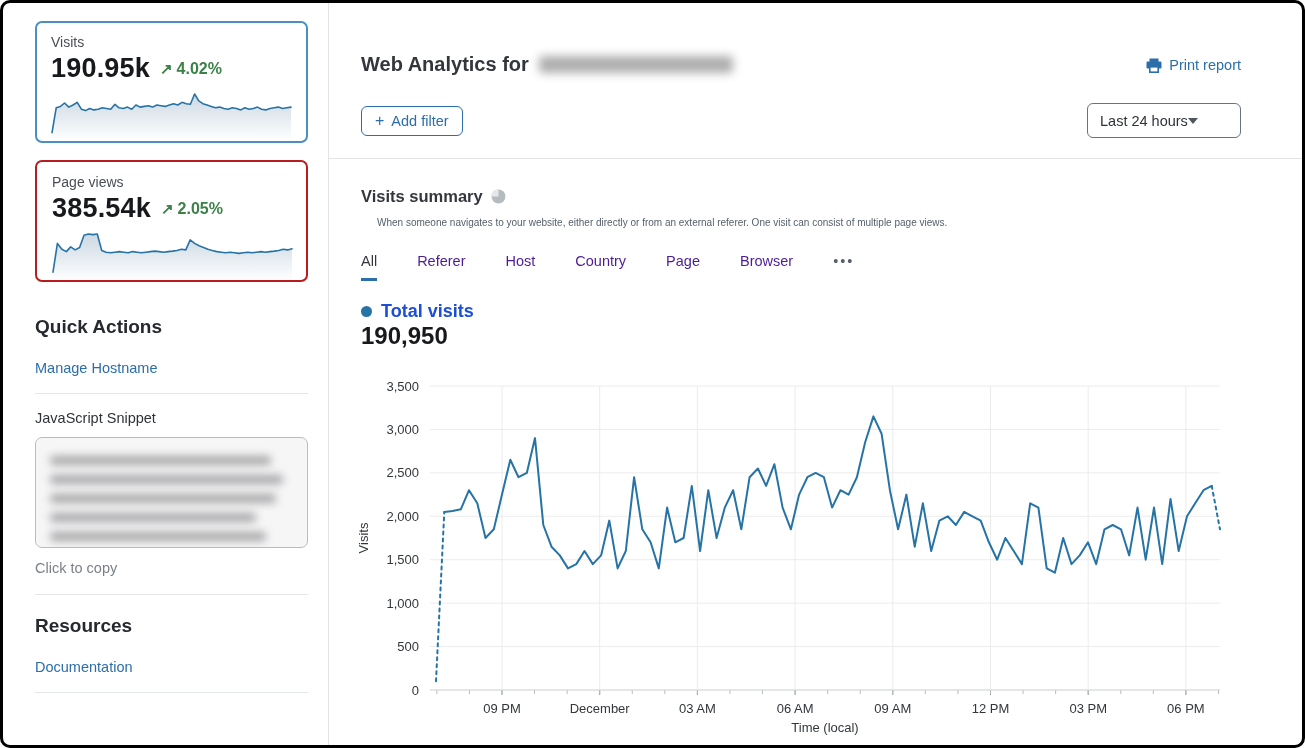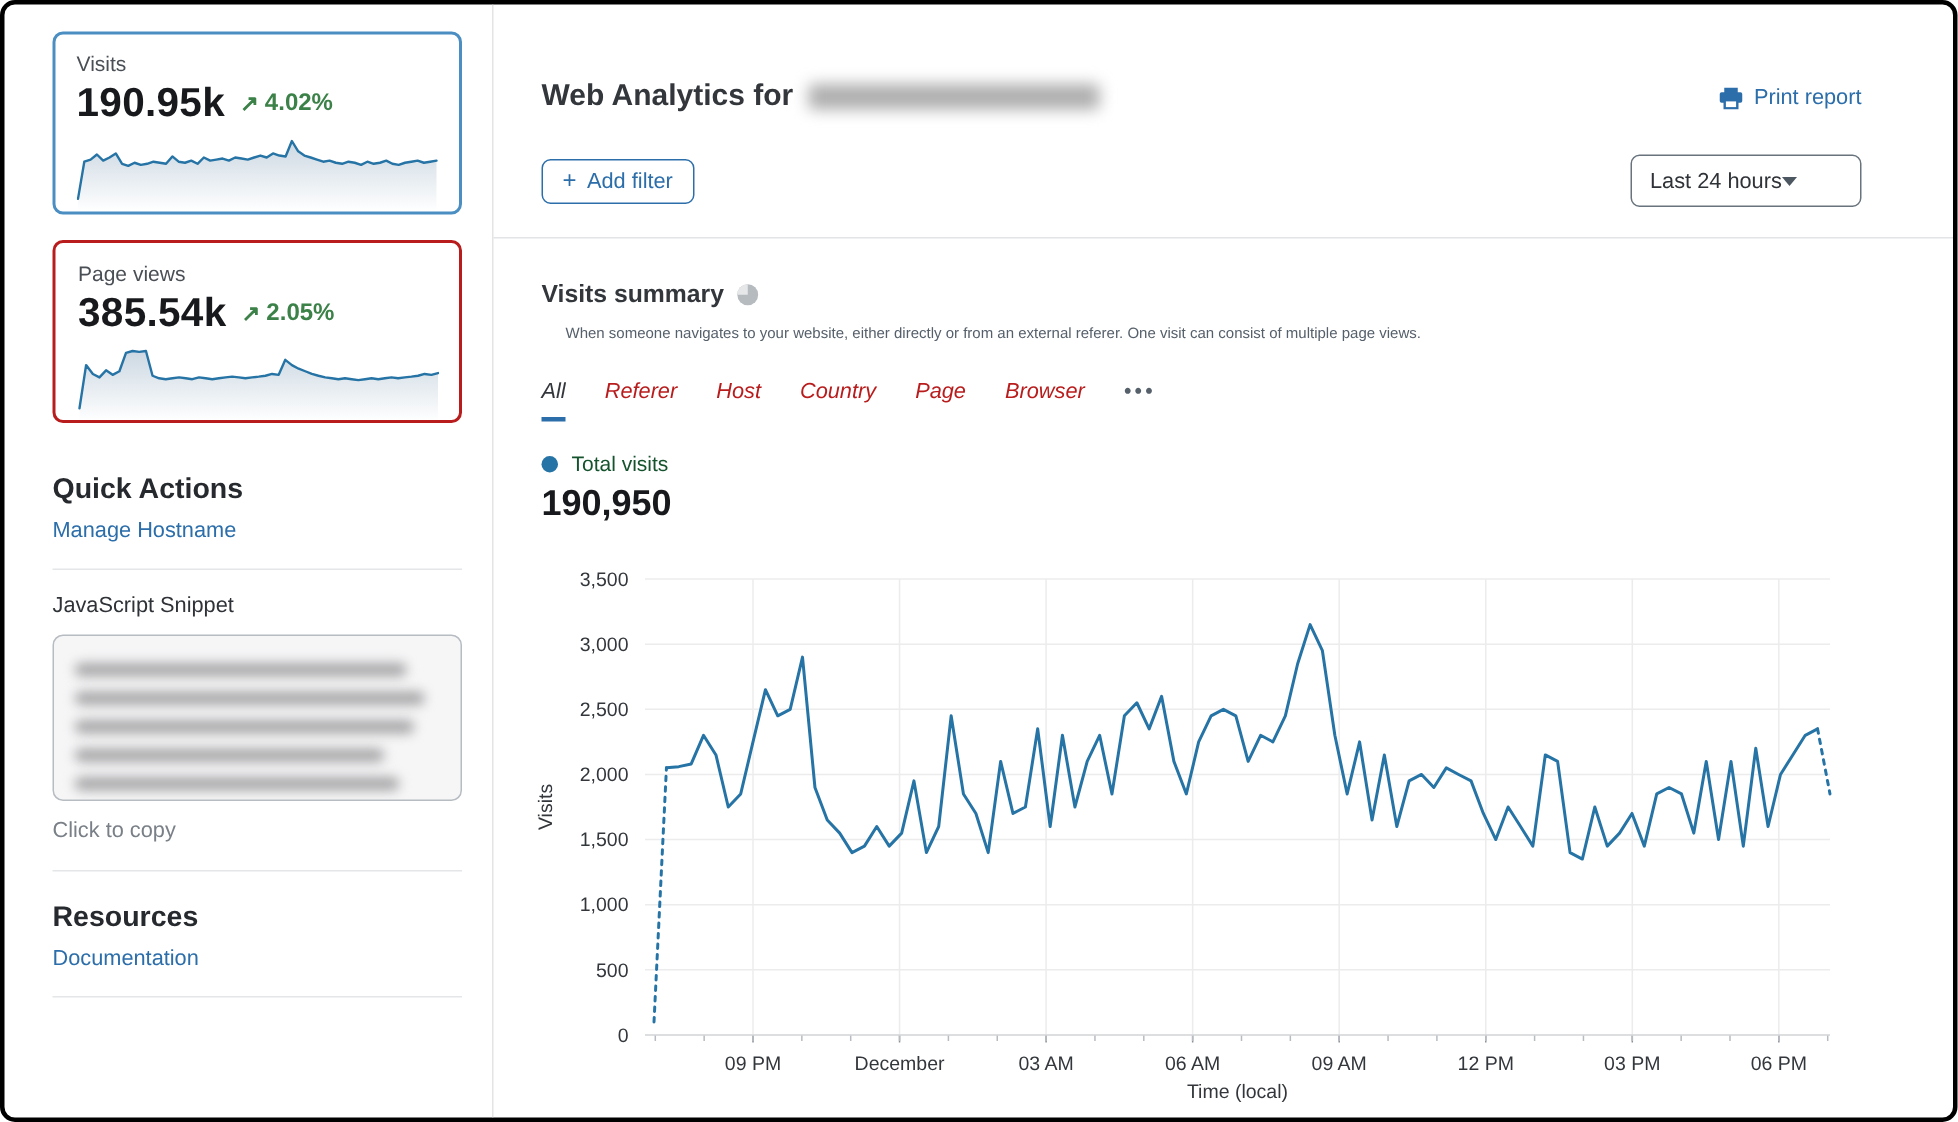--- a/index.html
+++ b/index.html
@@ -14,21 +14,21 @@
   .card.selected { border:2px solid var(--sel,#4a8ec2); padding:11px 14px 0 14px; }
   .card + .card { margin-top:17px; }
   .card-label { font-size:14px; color:#4a4f55; margin-bottom:3px; }
   .card-row { display:flex; align-items:center; gap:10px; }
   .card-value { font-size:27px; font-weight:bold; color:#17191c; letter-spacing:.2px; }
   .delta { font-size:16px; color:var(--green,#3b8148); font-weight:bold; display:flex; align-items:center; gap:4px;}
   .delta .arrow { font-size:15px; font-weight:bold; }
   .spark { display:block; margin-top:2px; }
 
   .side-h2 { font-size:19px; font-weight:bold; color:#26292d; margin-top:34px; }
-  .side-link { display:inline-block; font-size:14.5px; color:var(--link,#2c6eaa); text-decoration:none; margin-top:8px; cursor:pointer; }
+  .side-link { display:inline-block; font-size:14.5px; color:var(--link,#2c6eaa); text-decoration:none; margin-top:22px; cursor:pointer; }
   .side-div { border:none; border-top:1px solid #e4e6e8; margin-top:16px; }
   .snippet-label { font-size:14.5px; color:#2f3338; margin-top:16px; }
   .snippet-box { margin-top:11px; height:111px; width:273px; border:1px solid #b6bcc2; border-radius:7px;
                  background:#f6f6f7; overflow:hidden; padding:8px 10px; cursor:pointer; }
   .bline { height:9px; border-radius:4px; background:#a6a6a8; filter:blur(4px); margin:10px 4px; }
   .copy-hint { font-size:14.5px; color:#7a8087; margin-top:12px; }
 
   
   .vdiv { position:absolute; left:325px; top:0; bottom:0; width:1px; background:#e2e4e6; }
   .main { position:absolute; left:326px; top:0; right:0; bottom:0; }
@@ -46,28 +46,28 @@
                border-radius:6px; background:#fff; display:flex; align-items:center; 
                padding:0 12px; font-size:14.5px; color:#2f3338; cursor:pointer; }
   .caret { width:0; height:0; border-left:5px solid transparent; border-right:5px solid transparent;
            border-top:6px solid #4d5761; }
   .main-div { position:absolute; left:0; right:0; top:155px; border:none; border-top:1px solid #e2e4e6; }
 
   .summary-head { position:absolute; left:32px; top:184px; display:flex; align-items:center; gap:8px; }
   .summary-title { font-size:16.5px; font-weight:bold; color:#33373c; }
   .summary-desc { position:absolute; left:48px; top:214px; font-size:10px; color:#56606b; width:900px; }
 
-  .tabs { position:absolute; left:32px; top:250px; display:flex; gap:26px;font-style:italic; }
-  .tab { font-size:14.5px; color:#b91c1c; padding-bottom:9px; cursor:pointer; border-bottom:3px solid transparent; }
+  .tabs { position:absolute; left:32px; top:250px; display:flex; gap:40px; }
+  .tab { font-size:14.5px; color:#4c1d95; padding-bottom:9px; cursor:pointer; border-bottom:3px solid transparent; }
   .tab.active { color:#33373c; border-bottom:3px solid var(--link,#2c6eaa); }
   .tab-more { font-size:14.5px; color:#56606b; letter-spacing:2px; cursor:pointer; padding-bottom:9px; }
 
   .legend { position:absolute; left:32px; top:298px; display:flex; align-items:center; gap:9px; }
   .legend-dot { width:11px; height:11px; border-radius:50%; background:var(--line,#2673a5); }
-  .legend-label { font-size:14px; color:#14532d; }
+  .legend-label { font-size:18px; color:#1d4ed8;font-weight:bold; }
   .total-value { position:absolute; left:32px; top:319px; font-size:24px; font-weight:bold; color:#17191c; }
 
   .chart-wrap { position:absolute; left:24px; top:372px; width:880px; height:362px; }
 </style>
 </head>
 <body>
 
 <div class="frame">
 
   <aside class="sidebar">

